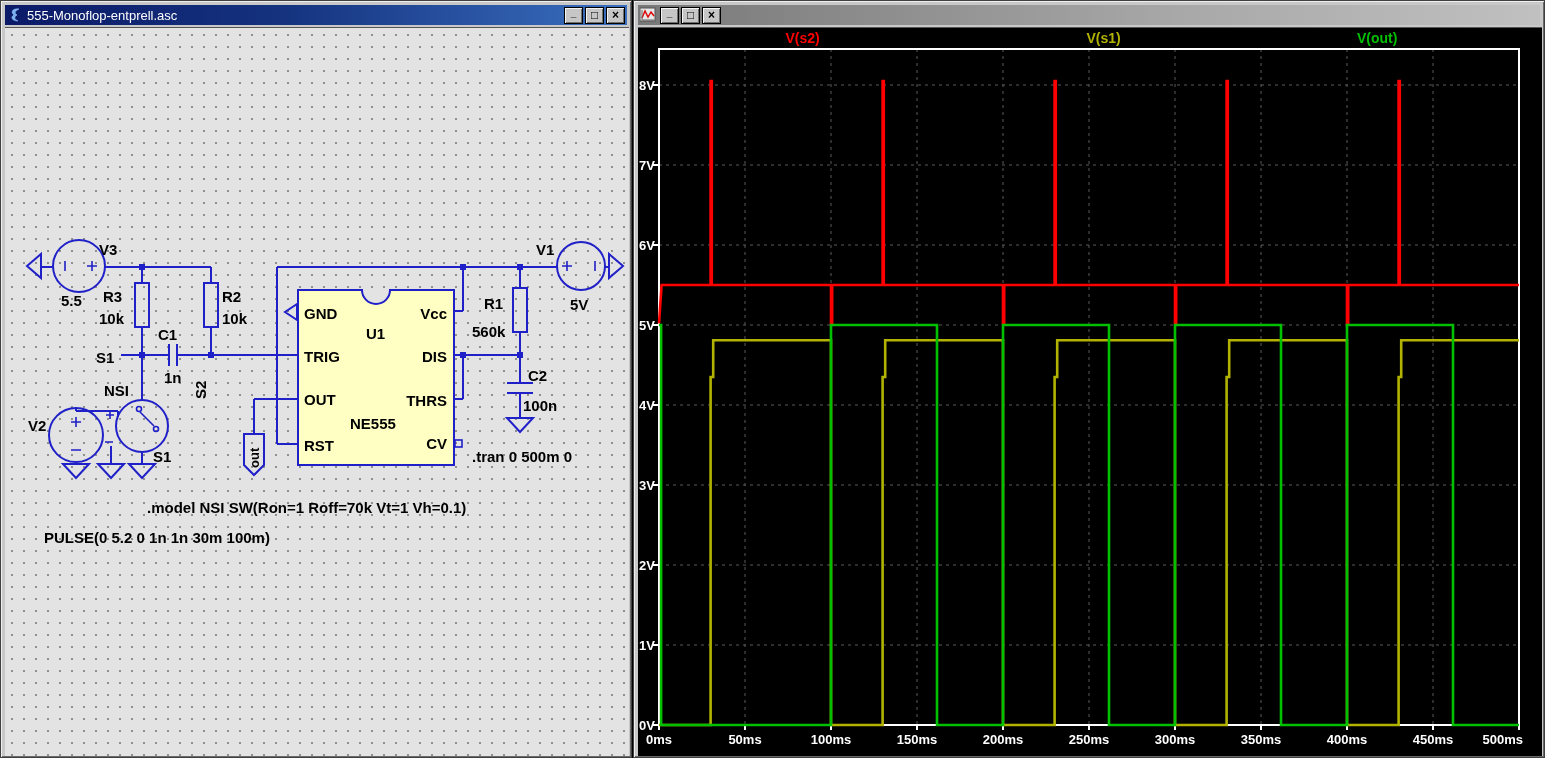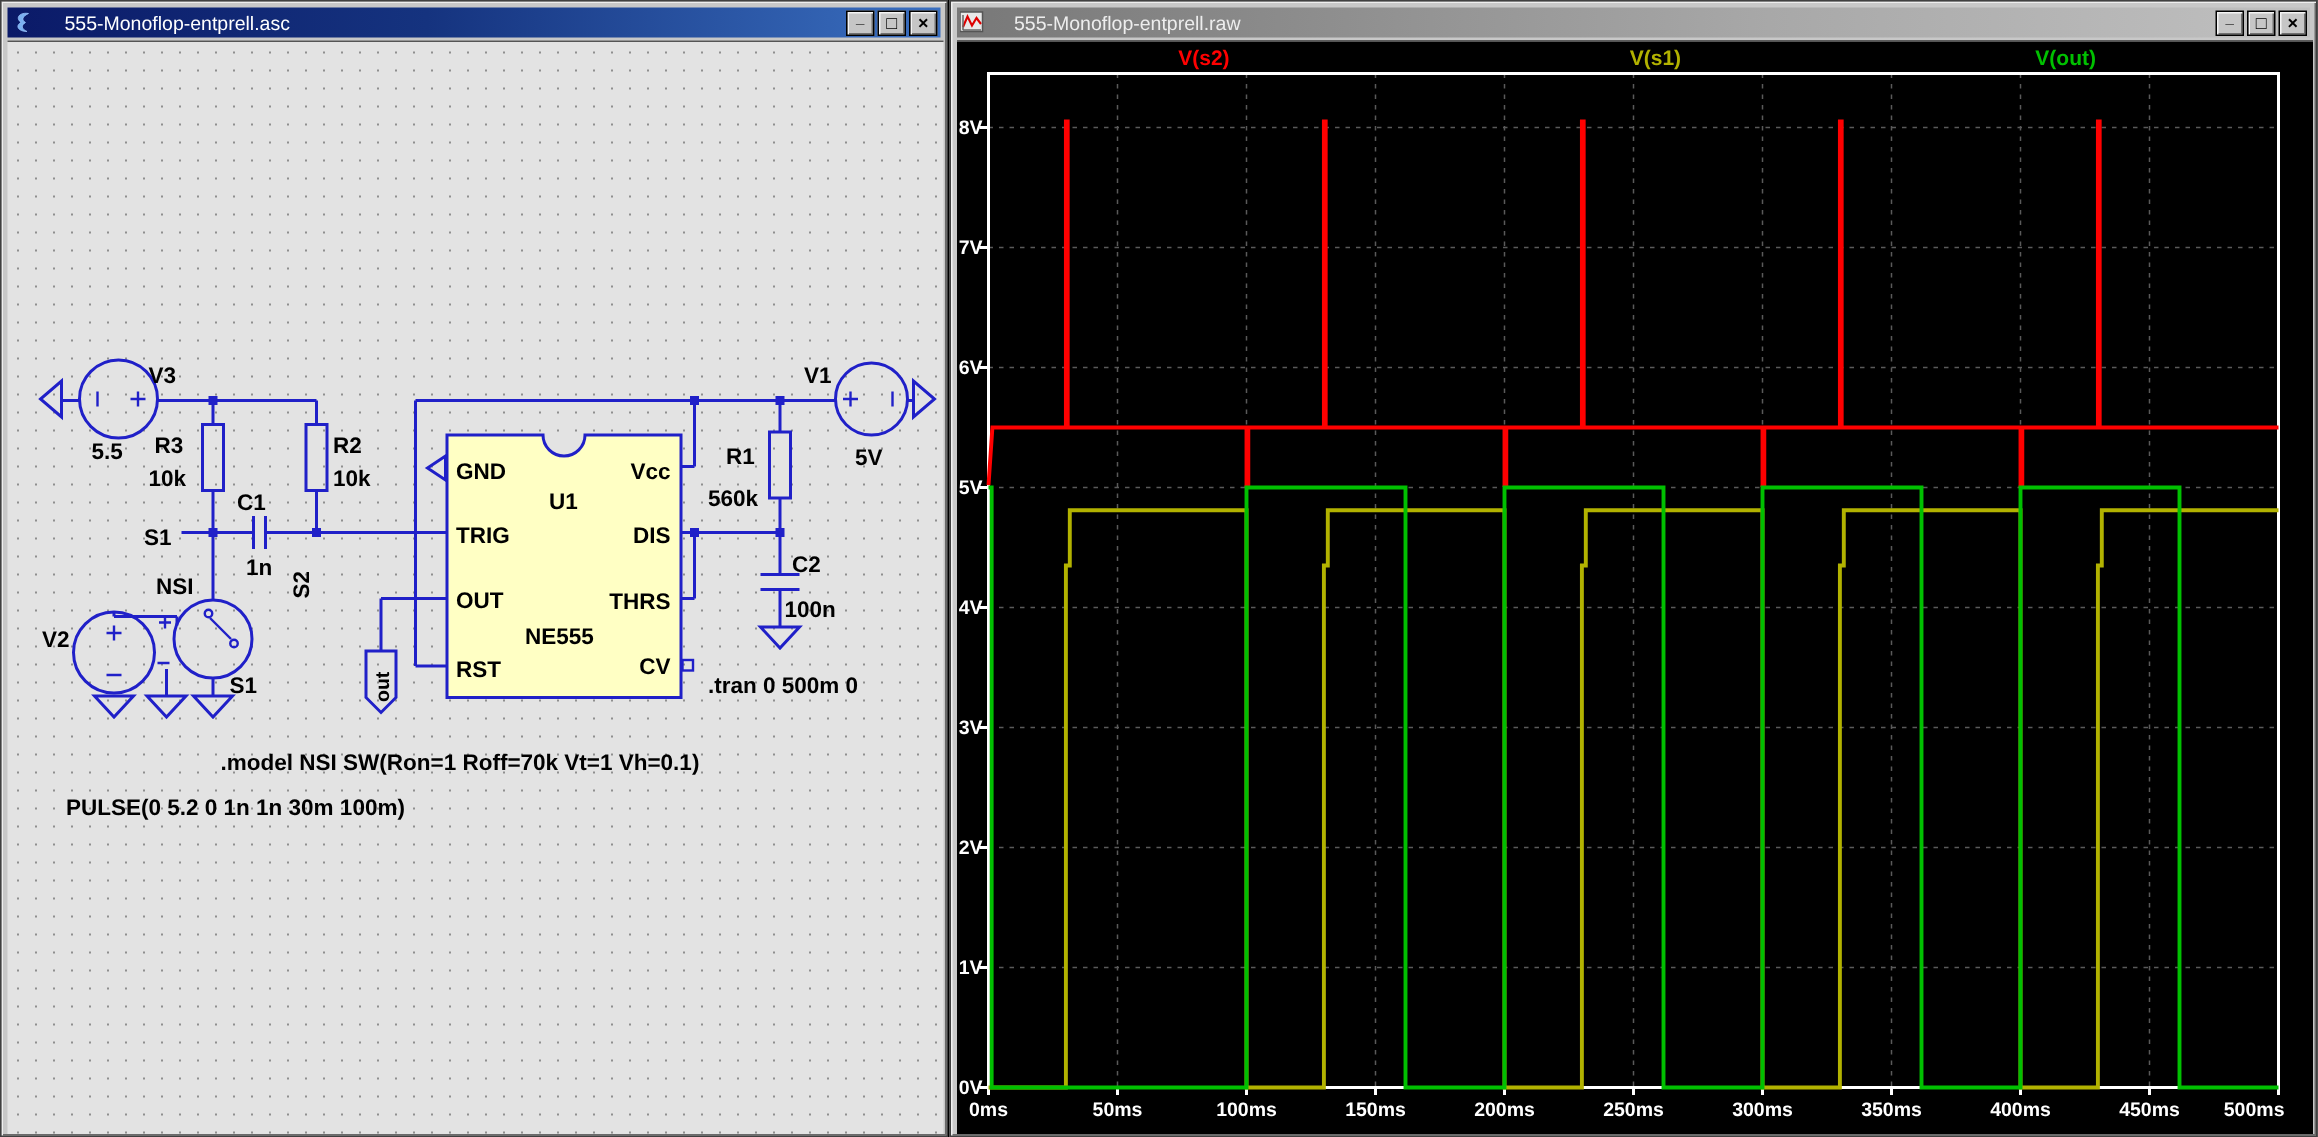--- a/index.html
+++ b/index.html
@@ -2,21 +2,21 @@
 <html><head>
 <meta charset="utf-8">
 <style>
   html,body{margin:0;padding:0;background:#000;width:1545px;height:758px;overflow:hidden;
     font-family:"Liberation Sans",sans-serif;}
   .win{position:absolute;top:0;height:758px;background:#c8c8c8;box-sizing:border-box;
     border:1px solid #404040;box-shadow:inset 1px 1px 0 #efefef, inset -1px -1px 0 #6a6a6a;}
   #win-schematic{left:0;width:632px;}
   #win-waveform{left:633px;width:912px;}
   .titlebar{position:absolute;left:4px;right:4px;top:4px;height:20px;display:flex;align-items:center;
-    padding:0 2px;gap:20px;}
+    padding:0 2px;gap:4px;}
   .titlebar.active{background:linear-gradient(90deg,#0b1a68 0%,#15337f 45%,#3a6fc0 100%);}
   .titlebar.inactive{background:linear-gradient(90deg,#787878 0%,#a8a8a8 60%,#c0c0c0 100%);}
   .ttext{color:#fff;font-size:13px;flex:1;white-space:nowrap;overflow:hidden;}
   .titlebar.inactive .ttext{color:#ededed;}
   .ticon{width:16px;height:16px;flex:0 0 16px;}
   .tbtns{display:flex;gap:2px;}
   .tbtn{width:17px;height:15px;background:#c6c6c6;color:#000;display:flex;align-items:center;
     justify-content:center;font-weight:bold;font-size:10px;border:1px solid #000;
     box-shadow:inset 1px 1px 0 #f4f4f4, inset -1px -1px 0 #707070;cursor:pointer;user-select:none;}
   .tbtn.min span{transform:translateY(-3px);}
@@ -182,21 +182,20 @@
 
 <div class="win" id="win-waveform">
   <div class="titlebar inactive">
     <span class="ticon">
       <svg width="16" height="16" viewBox="0 0 16 16">
         <rect x="0" y="1" width="15" height="13" fill="#e8e8e8" stroke="#555" stroke-width="1"></rect>
         <path d="M2 11 L5 4 L8 10 L11 5 L14 9" stroke="#dd0000" stroke-width="1.4" fill="none"></path>
         <path d="M2 13 H14 M2 13 V3" stroke="#666" stroke-width="1" fill="none"></path>
       </svg>
     </span>
-    <span class="ttext">555-Monoflop-entprell.raw</span>
     <span class="tbtns">
       <span class="tbtn min">
           <span>_</span>
         </span>
       <span class="tbtn max">
           <span>□</span>
         </span>
       <span class="tbtn close">
           <span>×</span>
         </span>

